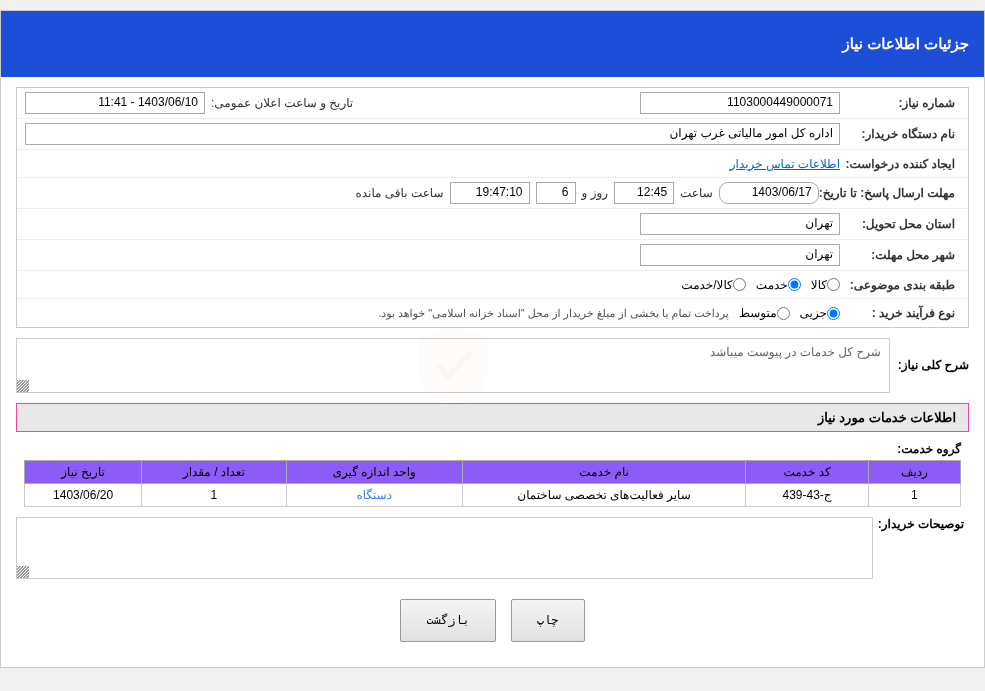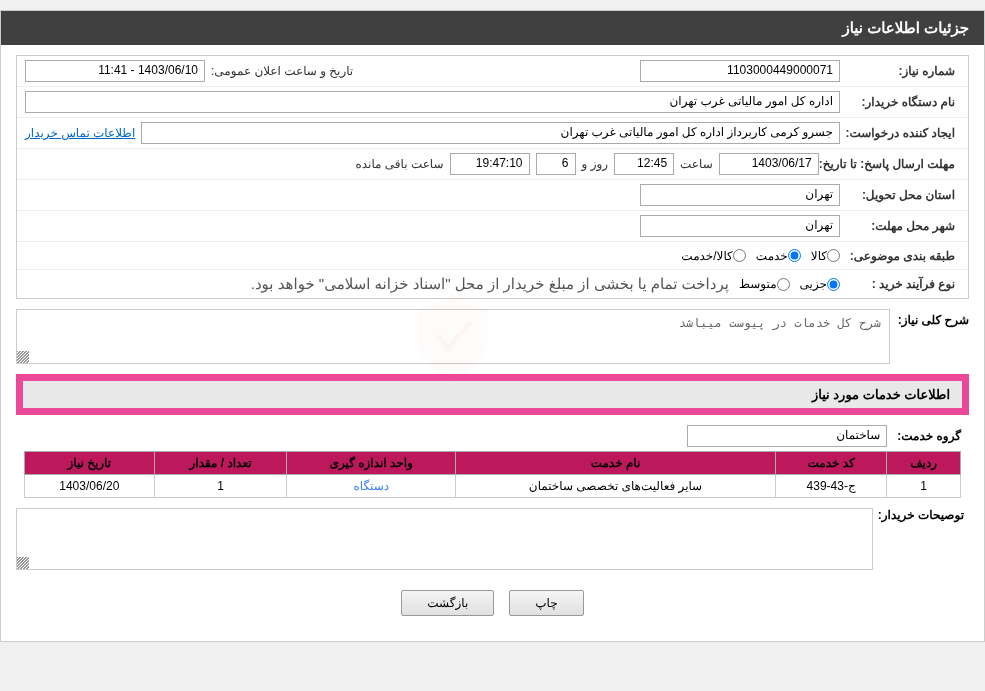--- a/index.html
+++ b/index.html
@@ -9,24 +9,24 @@
       background: #f0f0f0;
       direction: rtl;
     }
     .page-wrapper {
       max-width: 985px;
       margin: 10px auto;
       background: #fff;
       border: 1px solid #ccc;
     }
     .header-bar {
-      background: #404040;
+      background: #1d4ed8;
       color: #fff;
       text-align: right;
-      padding: 8px 15px;
+      padding: 24px 15px;
       font-size: 15px;
       font-weight: bold;
     }
     .content {
       padding: 10px 15px;
     }
     .form-section {
       border: 1px solid #ccc;
       margin-bottom: 10px;
     }
@@ -77,21 +77,21 @@
       gap: 10px;
       flex: 1;
     }
     .radio-item {
       display: flex;
       align-items: center;
       gap: 0;
     }
     .section-title {
       background: #e8e8e8;
-      border: 7px solid #ec4899;
+      border: 1px solid #ec4899;
       padding: 6px 12px;
       font-weight: bold;
       font-size: 13px;
       text-align: right;
       margin-bottom: 6px;
       margin-top: 10px;
     }
     .group-row {
       display: flex;
       align-items: center;
@@ -100,25 +100,25 @@
     }
     .table-section {
       margin: 0 8px 10px 8px;
     }
     table {
       width: 100%;
       border-collapse: collapse;
       font-size: 12px;
     }
     table th {
-      background: #be185d;
+      background: #8b5cf6;
       border: 1px solid #aaa;
-      padding: 4px 8px;
+      padding: 4px 17px;
       text-align: center;
-      font-weight: bold;
+      font-weight: normal;
     }
     table td {
       border: 1px solid #ccc;
       padding: 4px 8px;
       text-align: center;
     }
     .buyer-notes-label {
       font-weight: bold;
       white-space: nowrap;
       padding: 0 5px;
@@ -137,41 +137,41 @@
     .notes-inner {
       min-height: 60px;
     }
     .footer-buttons {
       display: flex;
       justify-content: center;
       gap: 15px;
       padding: 10px 0 15px 0;
     }
     .btn {
-      padding: 5px 25px;
+      padding: 13px 25px;
       border: 1px solid #999;
       background: linear-gradient(to bottom, #f5f5f5, #e0e0e0);
       cursor: pointer;
-      font-family: Liberation Sans, sans-serif;
+      font-family: Liberation Mono, monospace;
       font-size: 12px;
       border-radius: 2px;
     }
     .resize-handle {
       display: block;
       width: 12px;
       height: 12px;
       background: linear-gradient(135deg, #999 25%, transparent 25%, transparent 50%, #999 50%, #999 75%, transparent 75%);
       background-size: 3px 3px;
       position: absolute;
       bottom: 0;
       left: 0;
     }
     .purchase-note {
       color: #555;
-      font-size: 15px;
+      font-size: 11px;
       flex: 1;
     }
     .shield-watermark {
       position: absolute;
       top: 50%;
       left: 50%;
       transform: translate(-50%, -50%);
       opacity: 0.12;
       pointer-events: none;
     }
@@ -200,29 +200,28 @@
       </div>
 
       <div class="form-row">
         <span class="label">نام دستگاه خریدار:</span>
         <div class="value-box">اداره کل امور مالیاتی غرب تهران</div>
       </div>
 
       <div class="form-row">
         <span class="label">ایجاد کننده درخواست:</span>
         <div class="inline-group">
-          <div class="value-box">جسرو کرمی کاربرداز اداره کل امور مالیاتی غرب تهران</div>
           <span class="link-blue">اطلاعات تماس خریدار</span>
         </div>
       </div>
 
       <div class="form-row">
         <span class="label">مهلت ارسال پاسخ: تا تاریخ:</span>
         <div class="inline-group">
-          <div class="value-box" style="max-width:100px;">1403/06/17</div>
+          <div class="value-box" style="max-width:100px;border-radius:9px;">1403/06/17</div>
           <span class="inline-label">ساعت</span>
           <div class="value-box" style="max-width:60px;">12:45</div>
           <span class="inline-label">روز و</span>
           <div class="value-box" style="max-width:40px;">6</div>
           <div class="value-box" style="max-width:80px;text-align:right;">19:47:10</div>
           <span class="inline-label">ساعت باقی مانده</span>
         </div>
       </div>
 
       <div class="form-row">
@@ -264,39 +263,38 @@
             <input type="radio" name="purchase" style="">
             <span>متوسط</span>
           </div>
           <span class="purchase-note">پرداخت تمام یا بخشی از مبلغ خریدار از محل "اسناد خزانه اسلامی" خواهد بود.</span>
         </div>
       </div>
 
     </div>
 
     <div style="display:flex; align-items:flex-start; margin-bottom:10px; gap:8px;">
-      <span style="font-weight:bold; white-space:nowrap; padding-top:4px;">شرح کلی نیاز:</span>
-      <div style="flex:1; border:1px solid #ccc; min-height:55px; position:relative;font-family:Liberation Mono, monospace;">
+      <span style="font-weight:bold; white-space:nowrap; padding-top:4px;margin-top:16px;">شرح کلی نیاز:</span>
+      <div style="flex:1; border:1px solid #ccc; min-height:55px; position:relative;">
 
         <div class="shield-watermark">
           <svg width="80" height="90" viewBox="0 0 80 90">
             <path d="M40 5 L75 20 L75 50 Q75 75 40 88 Q5 75 5 50 L5 20 Z" fill="#cc0000" opacity="0.15"></path>
             <path d="M25 45 L35 58 L58 32" stroke="#cc0000" stroke-width="5" fill="none" opacity="0.2"></path>
           </svg>
         </div>
         <div style="text-align:right; padding:6px 8px; color:#666;">شرح کل خدمات در پیوست میباشد</div>
         <span class="resize-handle"></span>
       </div>
     </div>
 
     <div class="section-title">اطلاعات خدمات مورد نیاز</div>
 
     <div class="group-row">
       <span style="font-weight:bold;">گروه خدمت:</span>
-      <div class="value-box" style="max-width:200px;">ساختمان</div>
     </div>
 
     <div class="table-section">
       <table>
         <thead>
           <tr>
             <th>ردیف</th>
             <th>کد خدمت</th>
             <th>نام خدمت</th>
             <th>واحد اندازه گیری</th>

